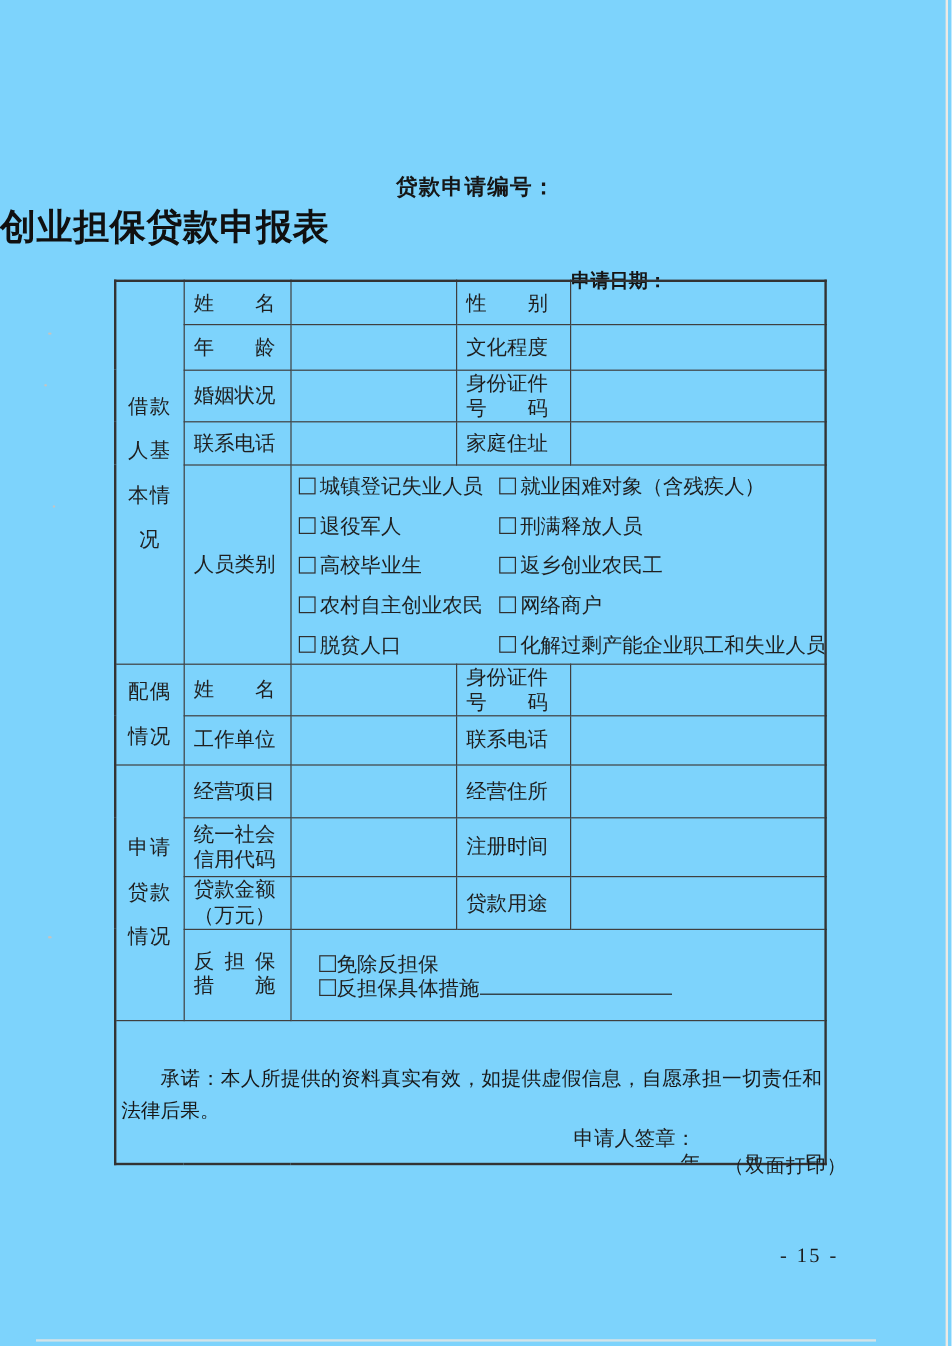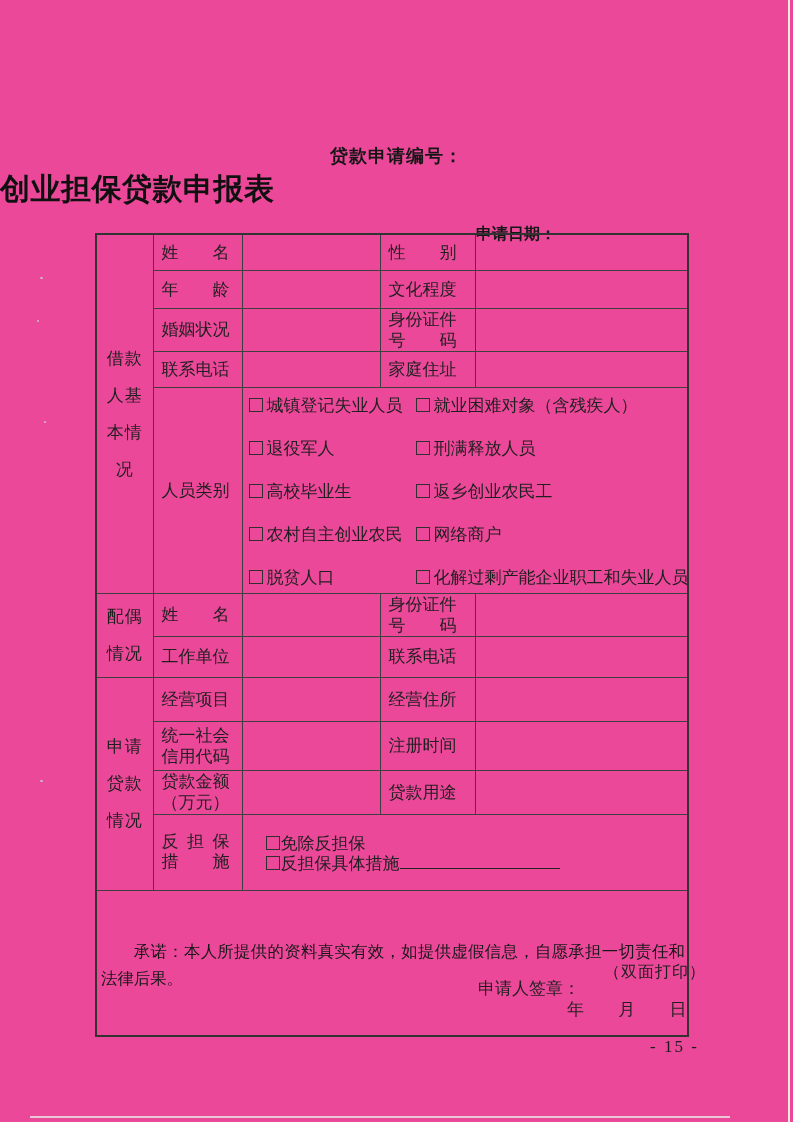--- a/index.html
+++ b/index.html
@@ -1,17 +1,17 @@
 <!DOCTYPE html>
 <html><head>
 <meta charset="utf-8">
 <style>
   html,body{margin:0;padding:0;background:#ffffff;}
   .page{
-    position:relative;width:793px;height:1122px;background:#ec4899;
+    position:relative;width:793px;height:1122px;background:#7dd3fc;
     font-family:"Liberation Serif",serif;color:#1c1c1c;overflow:hidden;
   }
   
   .hdr-num{
     position:absolute;top:144px;left:0;width:100%;text-align:center;
     font-family:"Liberation Sans",sans-serif;font-weight:bold;font-size:18px;
     letter-spacing:1px;color:#161616;
   }
   .hdr-title{
     position:absolute;top:169px;left:0;width:100%;
@@ -38,21 +38,21 @@
   .fl2{margin-left:8px;width:68px;line-height:20px;}
   .fl2 div{text-align:justify;text-align-last:justify;}
   
   .cb{
     display:inline-block;width:12px;height:12px;border:1.6px solid #2f2f2f;
     margin-right:4px;vertical-align:-1px;background:transparent;flex:none;
   }
   
   .pc-grid{
     display:grid;grid-template-columns:167px 1fr;
-    padding:9px 2px 6px 6px;row-gap:25px;align-content:start;
+    padding:9px 2px 6px 6px;row-gap:15px;align-content:start;
   }
   .pc-item{white-space:nowrap;line-height:18px;}
   
   .cg-box{padding:20px 0 0 7px;line-height:17px;margin-left:16px;}
   .cg-line{margin-bottom:3px;white-space:nowrap;}
   .cg-underline{
     display:inline-block;width:160px;height:13px;
     border-bottom:1.6px solid #222;vertical-align:baseline;
   }
   
@@ -224,21 +224,21 @@
         </div>
       </td>
       <td colspan="3" style="vertical-align:top;">
         <div class="cg-box">
           <div class="cg-line"><span class="cb" style="margin-right:1px;"></span><span>免除反担保</span></div>
           <div class="cg-line"><span class="cb" style="margin-right:1px;"></span><span>反担保具体措施</span><span class="cg-underline"></span></div>
         </div>
       </td>
     </tr>
 
-    <tr style="height:146px">
+    <tr style="height:120px">
       <td class="commit" colspan="5">
         <div class="commit-text">承诺：本人所提供的资料真实有效，如提供虚假信息，自愿承担一切责任和法律后果。</div>
         <div class="sig-label">申请人签章：</div>
         <div class="ymd">
           <span>年</span>
           <span>月</span>
           <span>日</span>
         </div>
       </td>
     </tr>

